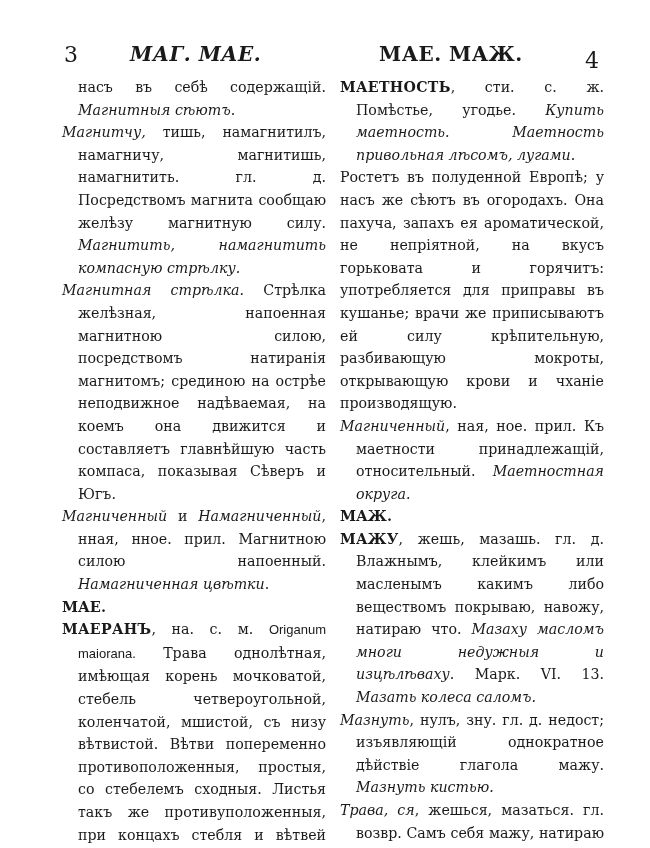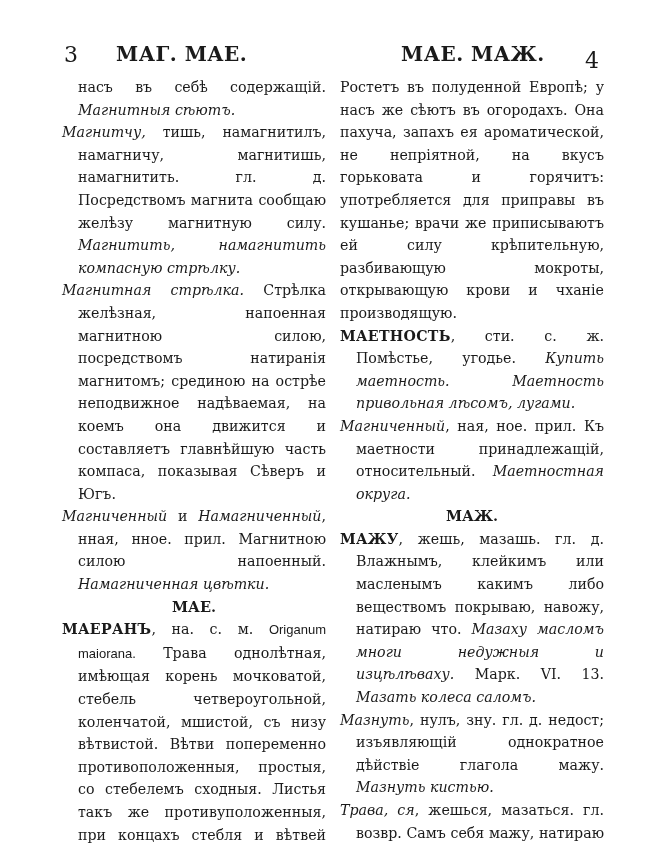--- a/index.html
+++ b/index.html
@@ -2,28 +2,28 @@
 <html><head>
 <meta charset="utf-8">
 <style>
   html, body { margin:0; padding:0; background:#ffffff; }
   body { width:650px; height:848px; position:relative; overflow:hidden;
          font-family:"DejaVu Serif", "Liberation Serif", serif; color:#1a1a1a; }
   .page-num { position:absolute; top:42px; font-size:22px; }
   .page-num.left { left:64px; }
   .page-num.right { left:585px; top:48px; }
   .running-head { position:absolute; top:42px; font-size:20px; font-weight:bold; letter-spacing:0.5px; }
-  .running-head.left { left:116px; }
-  .running-head.right { left:401px; }
+  .running-head.left { left:130px;font-style:italic; }
+  .running-head.right { left:379px; }
   .column { position:absolute; top:76px; width:264px; font-size:14.2px; line-height:22.6px; }
   .column.left { left:62px; }
   .column.right { left:340px; }
   .entry { margin:0; padding-left:16px; text-indent:-16px; text-align:justify; }
   .entry.cont { padding-left:16px; text-indent:0; }
-  .section { text-align:center; font-weight:bold; margin:0; font-size:14.5px; }
+  .section { text-align:left; font-weight:bold; margin:0; font-size:14.5px; }
   .hw { font-weight:bold; letter-spacing:0.3px; }
   .it { font-style:italic; }
   .latin { font-family:"Liberation Sans", sans-serif; font-size:13px; }
 </style>
 </head>
 <body>
 
 <div class="page-num left">3</div>
 <div class="running-head left">МАГ. МАЕ.</div>
 <div class="running-head right">МАЕ. МАЖ.</div>
@@ -42,25 +42,25 @@
   <p class="entry">
     <span class="it">Магниченный</span><span> и </span><span class="it">Намагниченный</span><span>, нная, нное. прил. Магнитною силою напоенный. </span><span class="it">Намагниченная цвѣтки.</span>
   </p>
   <p class="section">МАЕ.</p>
   <p class="entry">
     <span class="hw">МАЕРАНЪ</span><span>, на. с. м. </span><span class="latin">Origanum maiorana.</span><span> Трава однолѣтная, имѣющая корень мочковатой, стебель четвероугольной, коленчатой, мшистой, съ низу вѣтвистой. Вѣтви попеременно противоположенныя, простыя, со стебелемъ сходныя. Листья такъ же противуположенныя, при концахъ стебля и вѣтвей выходящія, сочныя, на ножкахъ, овальныя, тупыя, величиною около дюйма, съ легка мшистыя; цвѣтки верхъ стебля и вѣтвей занимающіе, метелкою разположенные, бѣлые съ длинною трубкою, края же раздѣлены на четыре лепестка.</span>
   </p>
 </div>
 
 <div class="column right">
+  <p class="entry">
+    <span class="hw">МАЕТНОСТЬ</span><span>, сти. с. ж. Помѣстье, угодье. </span><span class="it">Купить маетность. Маетность привольная лѣсомъ, лугами.</span>
+  </p>
   <p class="entry cont" style="padding-left:0">
     <span>Ростетъ въ полуденной Европѣ; у насъ же сѣютъ въ огородахъ. Она пахуча, запахъ ея ароматической, не непріятной, на вкусъ горьковата и горячитъ: употребляется для приправы въ кушанье; врачи же приписываютъ ей силу крѣпительную, разбивающую мокроты, открывающую крови и чханіе производящую.</span>
-  </p>
-  <p class="entry">
-    <span class="hw">МАЕТНОСТЬ</span><span>, сти. с. ж. Помѣстье, угодье. </span><span class="it">Купить маетность. Маетность привольная лѣсомъ, лугами.</span>
   </p>
   <p class="entry">
     <span class="it">Магниченный</span><span>, ная, ное. прил. Къ маетности принадлежащій, относительный. </span><span class="it">Маетностная округа.</span>
   </p>
   <p class="section">МАЖ.</p>
   <p class="entry">
     <span class="hw">МАЖУ</span><span>, жешь, мазашь. гл. д. Влажнымъ, клейкимъ или масленымъ какимъ либо веществомъ покрываю, навожу, натираю что. </span><span class="it">Мазаху масломъ многи недужныя и изцѣлѣваху.</span><span> Марк. VI. 13. </span><span class="it">Мазать колеса саломъ.</span>
   </p>
   <p class="entry">
     <span class="it">Мазнуть</span><span>, нулъ, зну. гл. д. недост; изъявляющій однократное дѣйствіе глагола мажу. </span><span class="it">Мазнуть кистью.</span>

